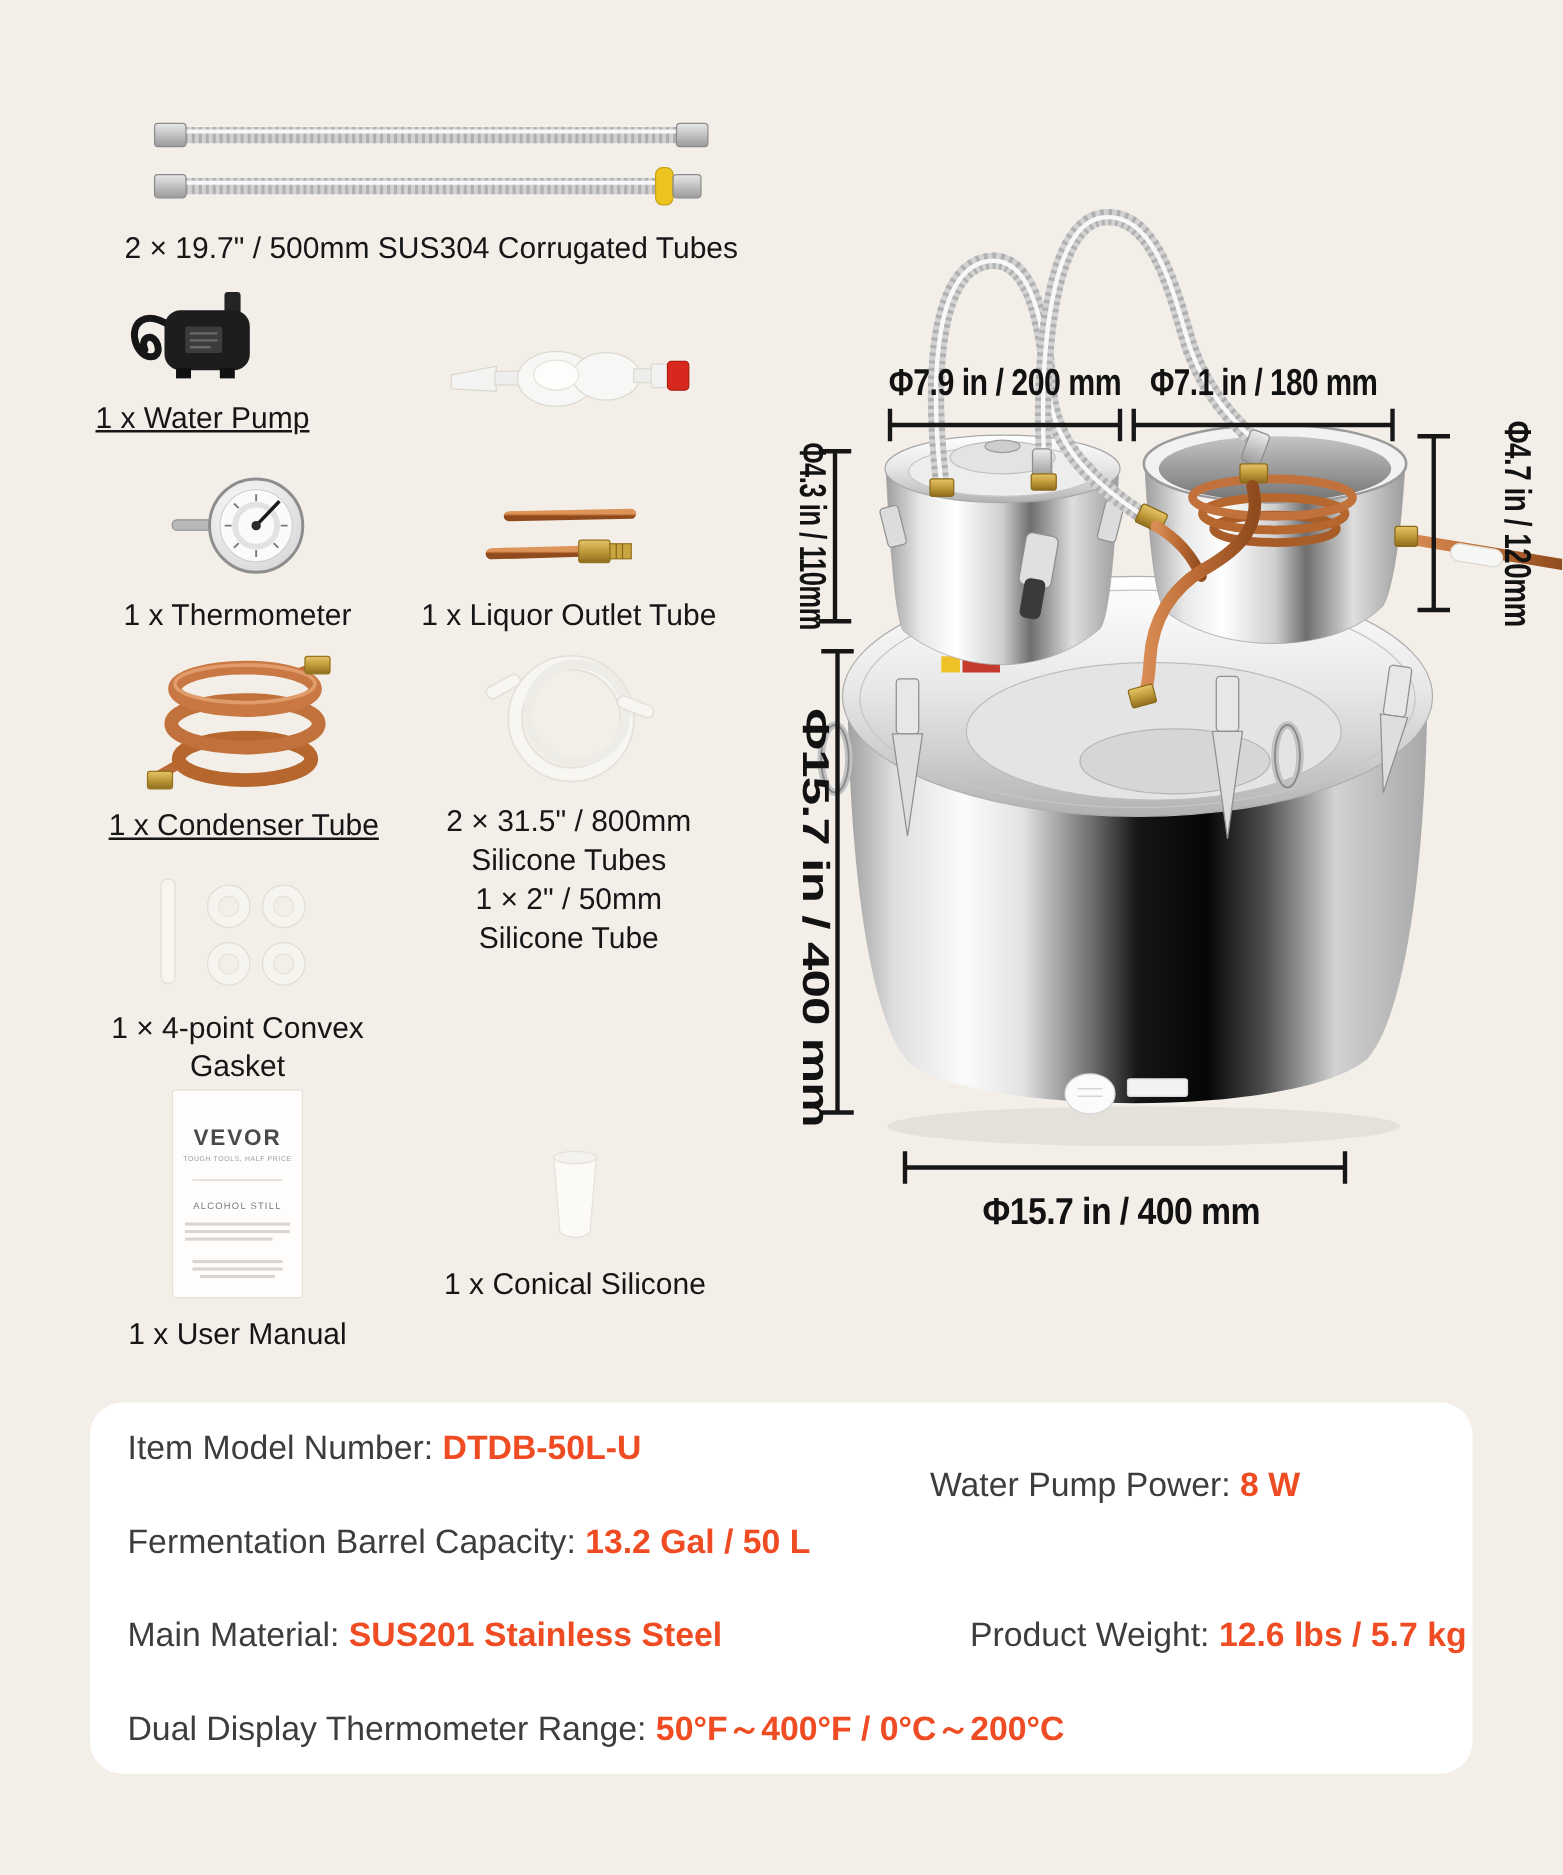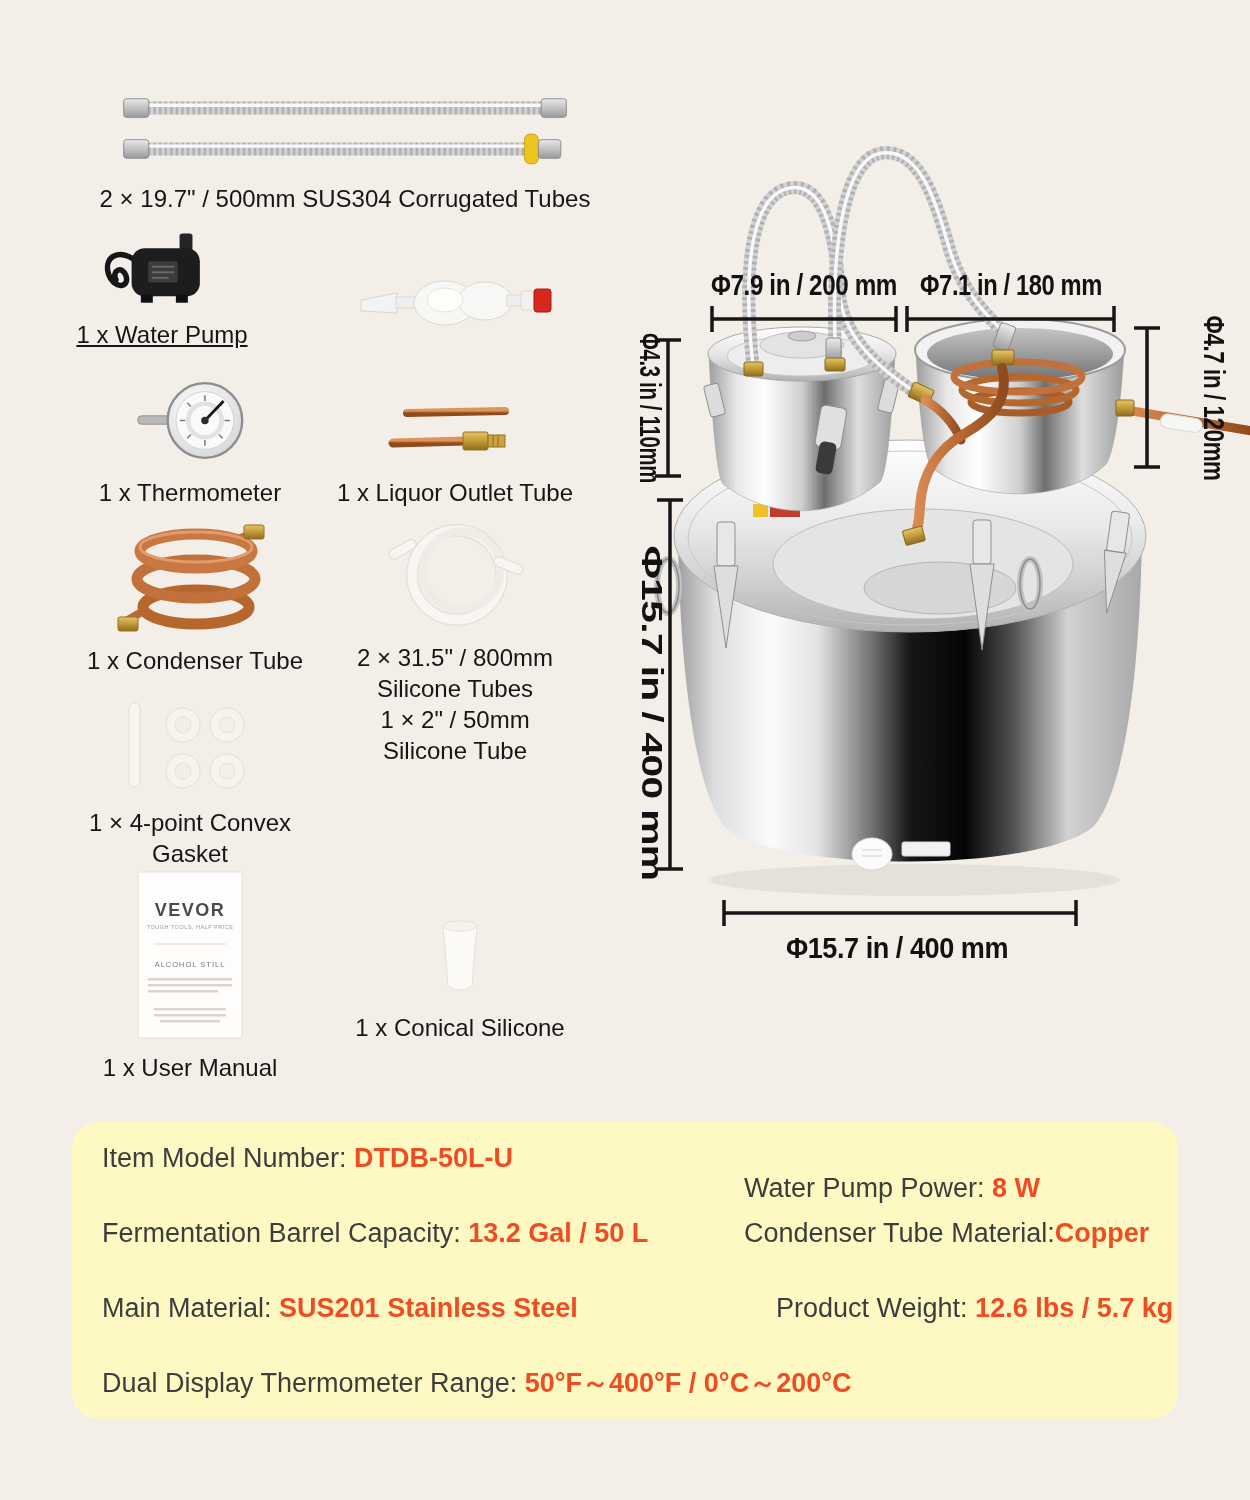--- a/index.html
+++ b/index.html
@@ -7,37 +7,37 @@
           font-family:"Liberation Sans",sans-serif;color:#161616;margin:0 auto;}
   
   .fig{position:absolute;display:flex;flex-direction:column;align-items:center;justify-content:flex-end;}
   .fig svg{display:block;margin-bottom:8px;}
   .cap{font-size:24px;line-height:31px;color:#161616;text-align:center;white-space:pre-line;}
   .fig-tubes{left:40px;top:66px;width:530px;height:132px;}
   .fig-pump{left:12px;top:212px;width:220px;height:122px;text-decoration:underline;}
   .fig-valve{left:250px;top:212px;width:340px;height:122px;}
   .fig-thermo{left:45px;top:356px;width:210px;height:136px;}
   .fig-liquor{left:260px;top:356px;width:310px;height:136px;}
-  .fig-cond{left:40px;top:500px;width:230px;height:160px;}
+  .fig-cond{left:40px;top:500px;width:230px;height:160px;text-decoration:underline;}
   .fig-sil{left:255px;top:498px;width:320px;height:252px;}
   .fig-gasket{left:30px;top:655px;width:240px;height:198px;}
   .fig-bend{left:250px;top:760px;width:330px;height:172px;}
   .fig-manual{left:50px;top:852px;width:200px;height:215px;}
   .fig-conical{left:260px;top:888px;width:320px;height:139px;}
   
   .cor-base{fill:none;stroke:#d2d2d2;stroke-width:13;stroke-linecap:round;}
   .cor-rib{fill:none;stroke:#8d8d8d;stroke-width:13;stroke-dasharray:2.6 3.4;opacity:.5;stroke-linecap:butt;}
   .cor-hi{fill:none;stroke:#f8f8f8;stroke-width:3.5;stroke-linecap:round;}
   .cor-base.t{stroke-width:14}.cor-rib.t{stroke-width:14}
   
-  .product{position:absolute;left:620px;top:138px;width:630px;height:870px;}
+  .product{position:absolute;left:620px;top:159px;width:630px;height:870px;}
   .dim-line{stroke:#161616;stroke-width:3.5;}
   .dim-label{font-family:"Liberation Sans",sans-serif;font-weight:700;font-size:30px;fill:#121212;letter-spacing:-0.5px;}
   
-  .spec-card{position:absolute;left:72px;top:1122px;width:1106px;height:297px;background:#fef9c3;border-radius:26px;}
+  .spec-card{position:absolute;left:72px;top:1122px;width:1106px;height:297px;background:#ffffff;border-radius:26px;}
   .spec-cell{position:absolute;white-space:nowrap;font-size:27px;line-height:30px;}
   .spec-label{color:#3d3d3d;}
   .spec-value{color:#f04c23;font-weight:700;}
 </style>
 </head>
 <body>
 
 <div class="canvas">
 
   <figure class="fig fig-tubes">
@@ -433,23 +433,20 @@
   <div class="spec-card">
     <div class="spec-cell" style="left:30px;top:21px;">
       <span class="spec-label">Item Model Number: </span><span class="spec-value">DTDB-50L-U</span>
     </div>
     <div class="spec-cell" style="left:672px;top:21px;margin-top:30px;">
       <span class="spec-label">Water Pump Power: </span><span class="spec-value">8 W</span>
     </div>
     <div class="spec-cell" style="left:30px;top:96px;">
       <span class="spec-label">Fermentation Barrel Capacity: </span><span class="spec-value">13.2 Gal / 50 L</span>
     </div>
-    <div class="spec-cell" style="left:672px;top:96px;">
-      <span class="spec-label">Condenser Tube Material:</span><span class="spec-value">Copper</span>
-    </div>
     <div class="spec-cell" style="left:30px;top:171px;">
       <span class="spec-label">Main Material: </span><span class="spec-value">SUS201 Stainless Steel</span>
     </div>
     <div class="spec-cell" style="left:672px;top:171px;margin-left:32px;">
       <span class="spec-label">Product Weight: </span><span class="spec-value">12.6 lbs / 5.7 kg</span>
     </div>
     <div class="spec-cell" style="left:30px;top:246px;">
       <span class="spec-label">Dual Display Thermometer Range: </span><span class="spec-value">50°F～400°F / 0°C～200°C</span>
     </div>
   </div>

